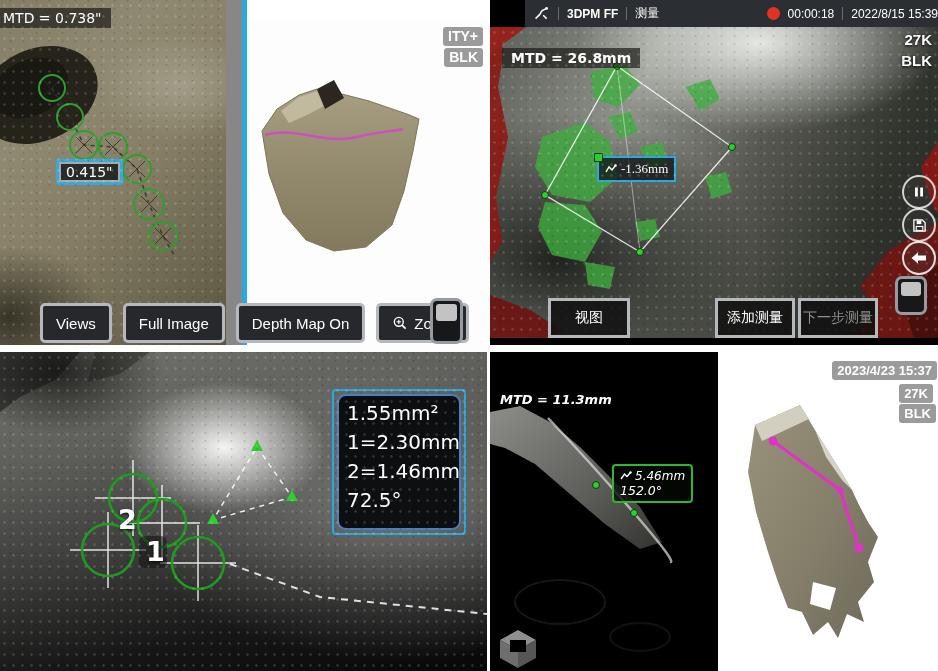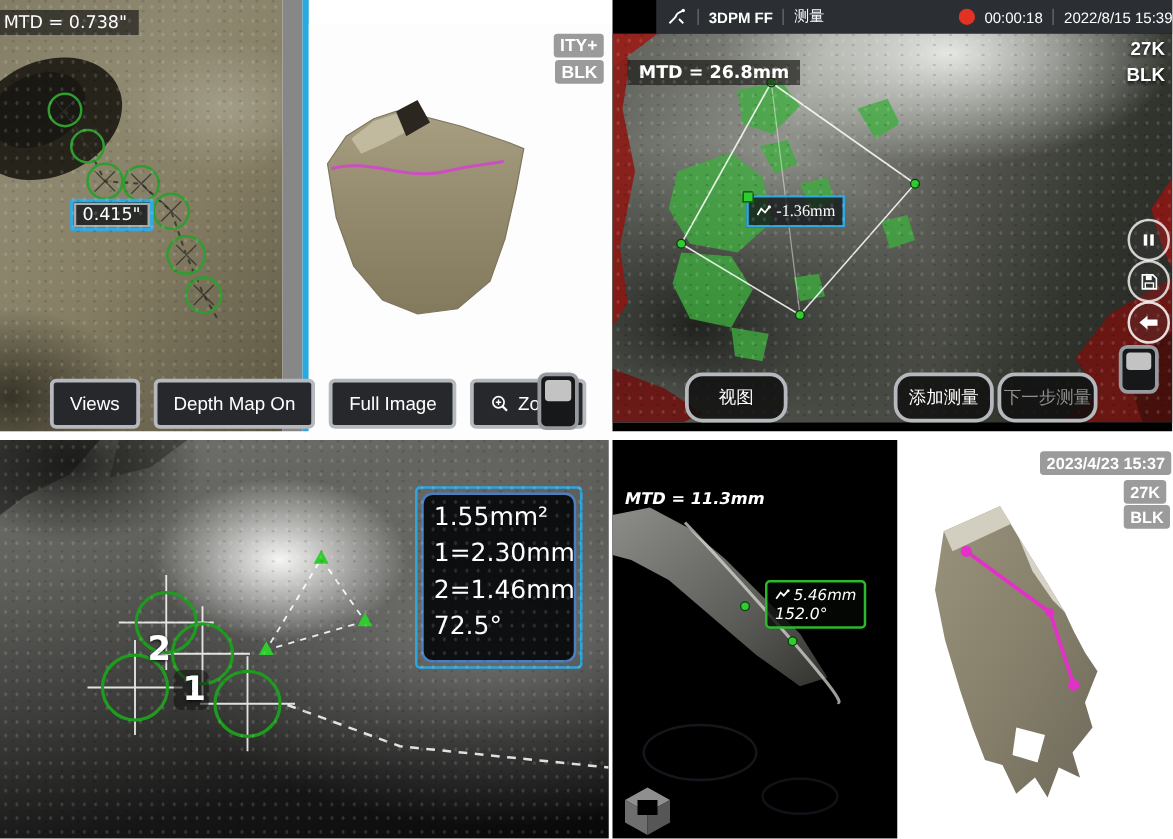--- a/index.html
+++ b/index.html
@@ -12,21 +12,21 @@
                white-space:nowrap;}
   .dimmed-bg{background:rgba(32,32,28,.72);padding:2px 9px;}
   .badge-gray{background:#9b9b9b;color:#fff;font-weight:bold;border-radius:3px;
               padding:1px 5px;font-size:13px;line-height:17px;}
   .toggle{position:absolute;border:3px solid #979ba0;border-radius:7px;background:#17181a;}
   .toggle .knob{position:absolute;left:3px;right:3px;top:3px;height:42%;background:#c3c3c3;border-radius:3px;}
   .btn-en{display:flex;align-items:center;justify-content:center;background:#26282c;
           border:3px solid #b5b9bd;border-radius:5px;color:#fff;font-size:15px;height:34px;
           padding:0 13px;white-space:nowrap;}
   .btn-cn{position:absolute;display:flex;align-items:center;justify-content:center;
-          background:rgba(16,16,16,.84);border:3px solid #b5b9bd;border-radius:14px;
+          background:rgba(16,16,16,.84);border:3px solid #b5b9bd;border-radius:0;
           color:#fff;font-size:14px;height:34px;white-space:nowrap;}
   .btn-cn.disabled{color:#8f8f8f;}
   .circle-btn{position:absolute;width:30px;height:30px;border:2px solid rgba(255,255,255,.78);
               border-radius:50%;background:rgba(70,70,70,.22);display:flex;align-items:center;justify-content:center;}
   .speckle::after{content:"";position:absolute;inset:0;pointer-events:none;
      background-image:radial-gradient(rgba(255,255,255,.28) 1px,transparent 1.4px),
                       radial-gradient(rgba(0,0,0,.25) 1px,transparent 1.4px);
      background-size:9px 11px,13px 8px;background-position:0 0,4px 5px;opacity:.5;}
 
   
@@ -154,24 +154,24 @@
       <span class="badge-gray">ITY+</span>
       <span class="badge-gray">BLK</span>
     </div>
   </div>
 
   <div id="tl-toolbar" class="abs">
     <div class="btn-en">
         <span>Views</span>
       </div>
     <div class="btn-en">
+        <span>Full Image</span>
+      </div>
+    <div class="btn-en">
         <span>Depth Map On</span>
-      </div>
-    <div class="btn-en">
-        <span>Full Image</span>
       </div>
     <div class="btn-en">
       <svg width="16" height="16" viewBox="0 0 20 20" style="margin-right:6px">
         <circle cx="8.5" cy="8.5" r="5.6" stroke="#fff" fill="none" stroke-width="1.7"></circle>
         <line x1="12.6" y1="12.6" x2="17" y2="17" stroke="#fff" stroke-width="2.2"></line>
         <line x1="5.8" y1="8.5" x2="11.2" y2="8.5" stroke="#fff" stroke-width="1.4"></line>
         <line x1="8.5" y1="5.8" x2="8.5" y2="11.2" stroke="#fff" stroke-width="1.4"></line>
       </svg>
       <span>Zoom</span>
     </div>

